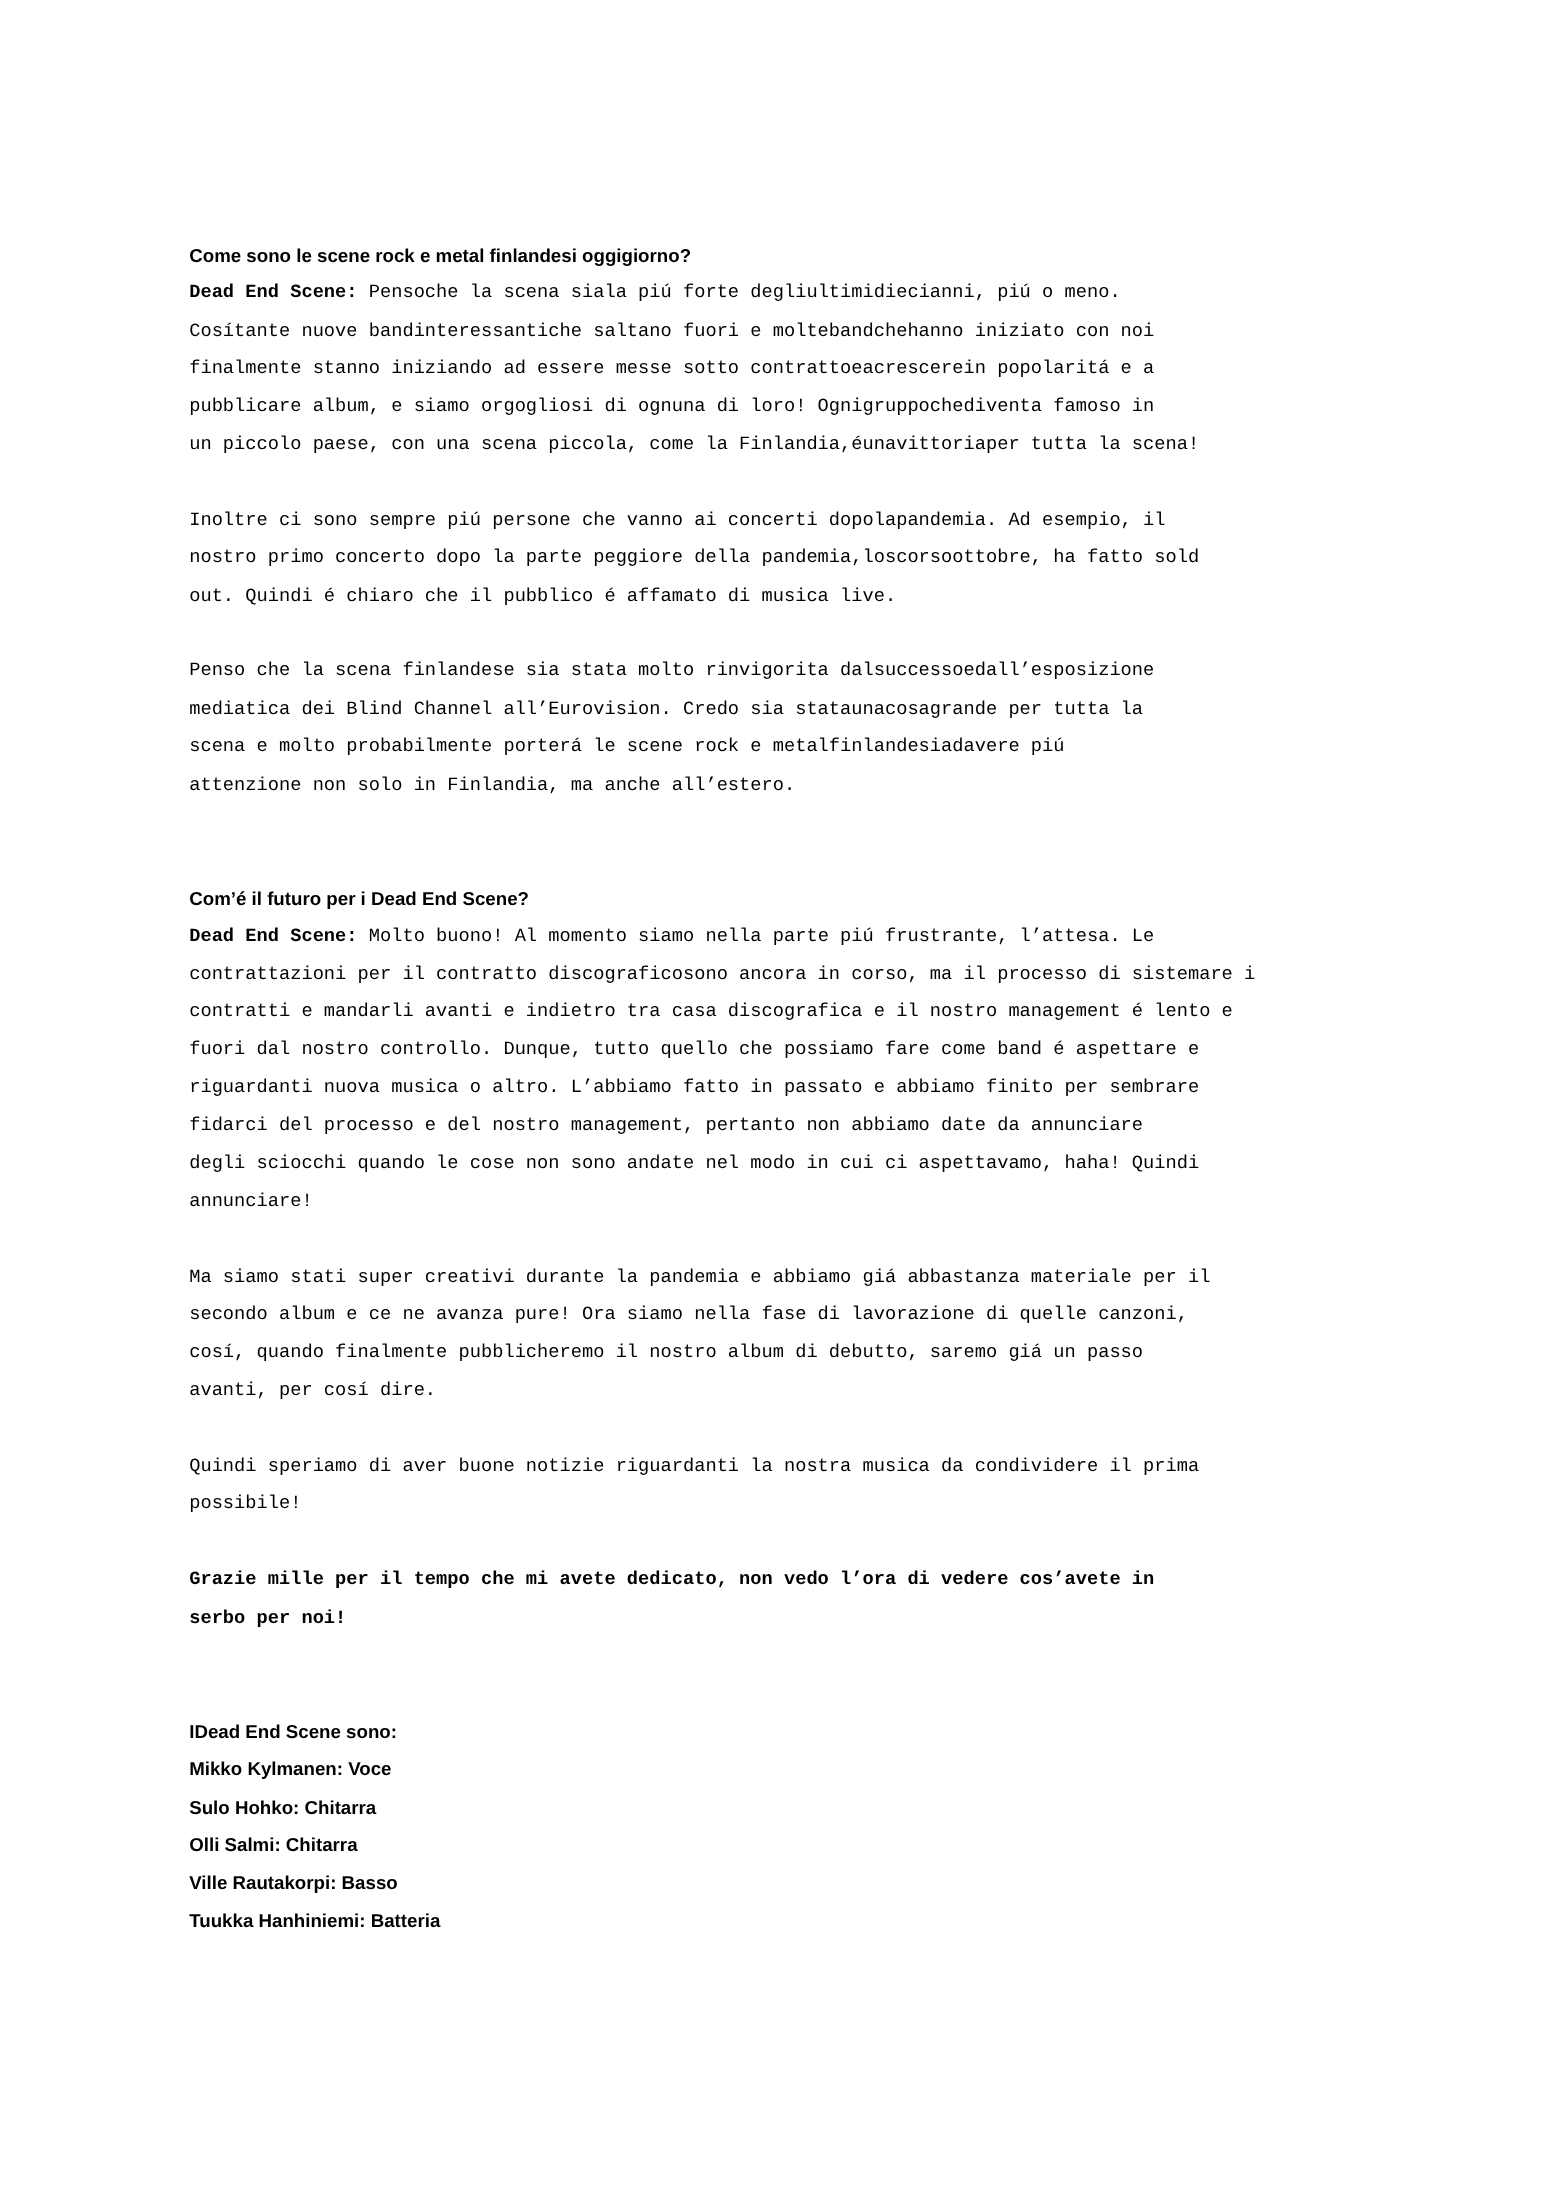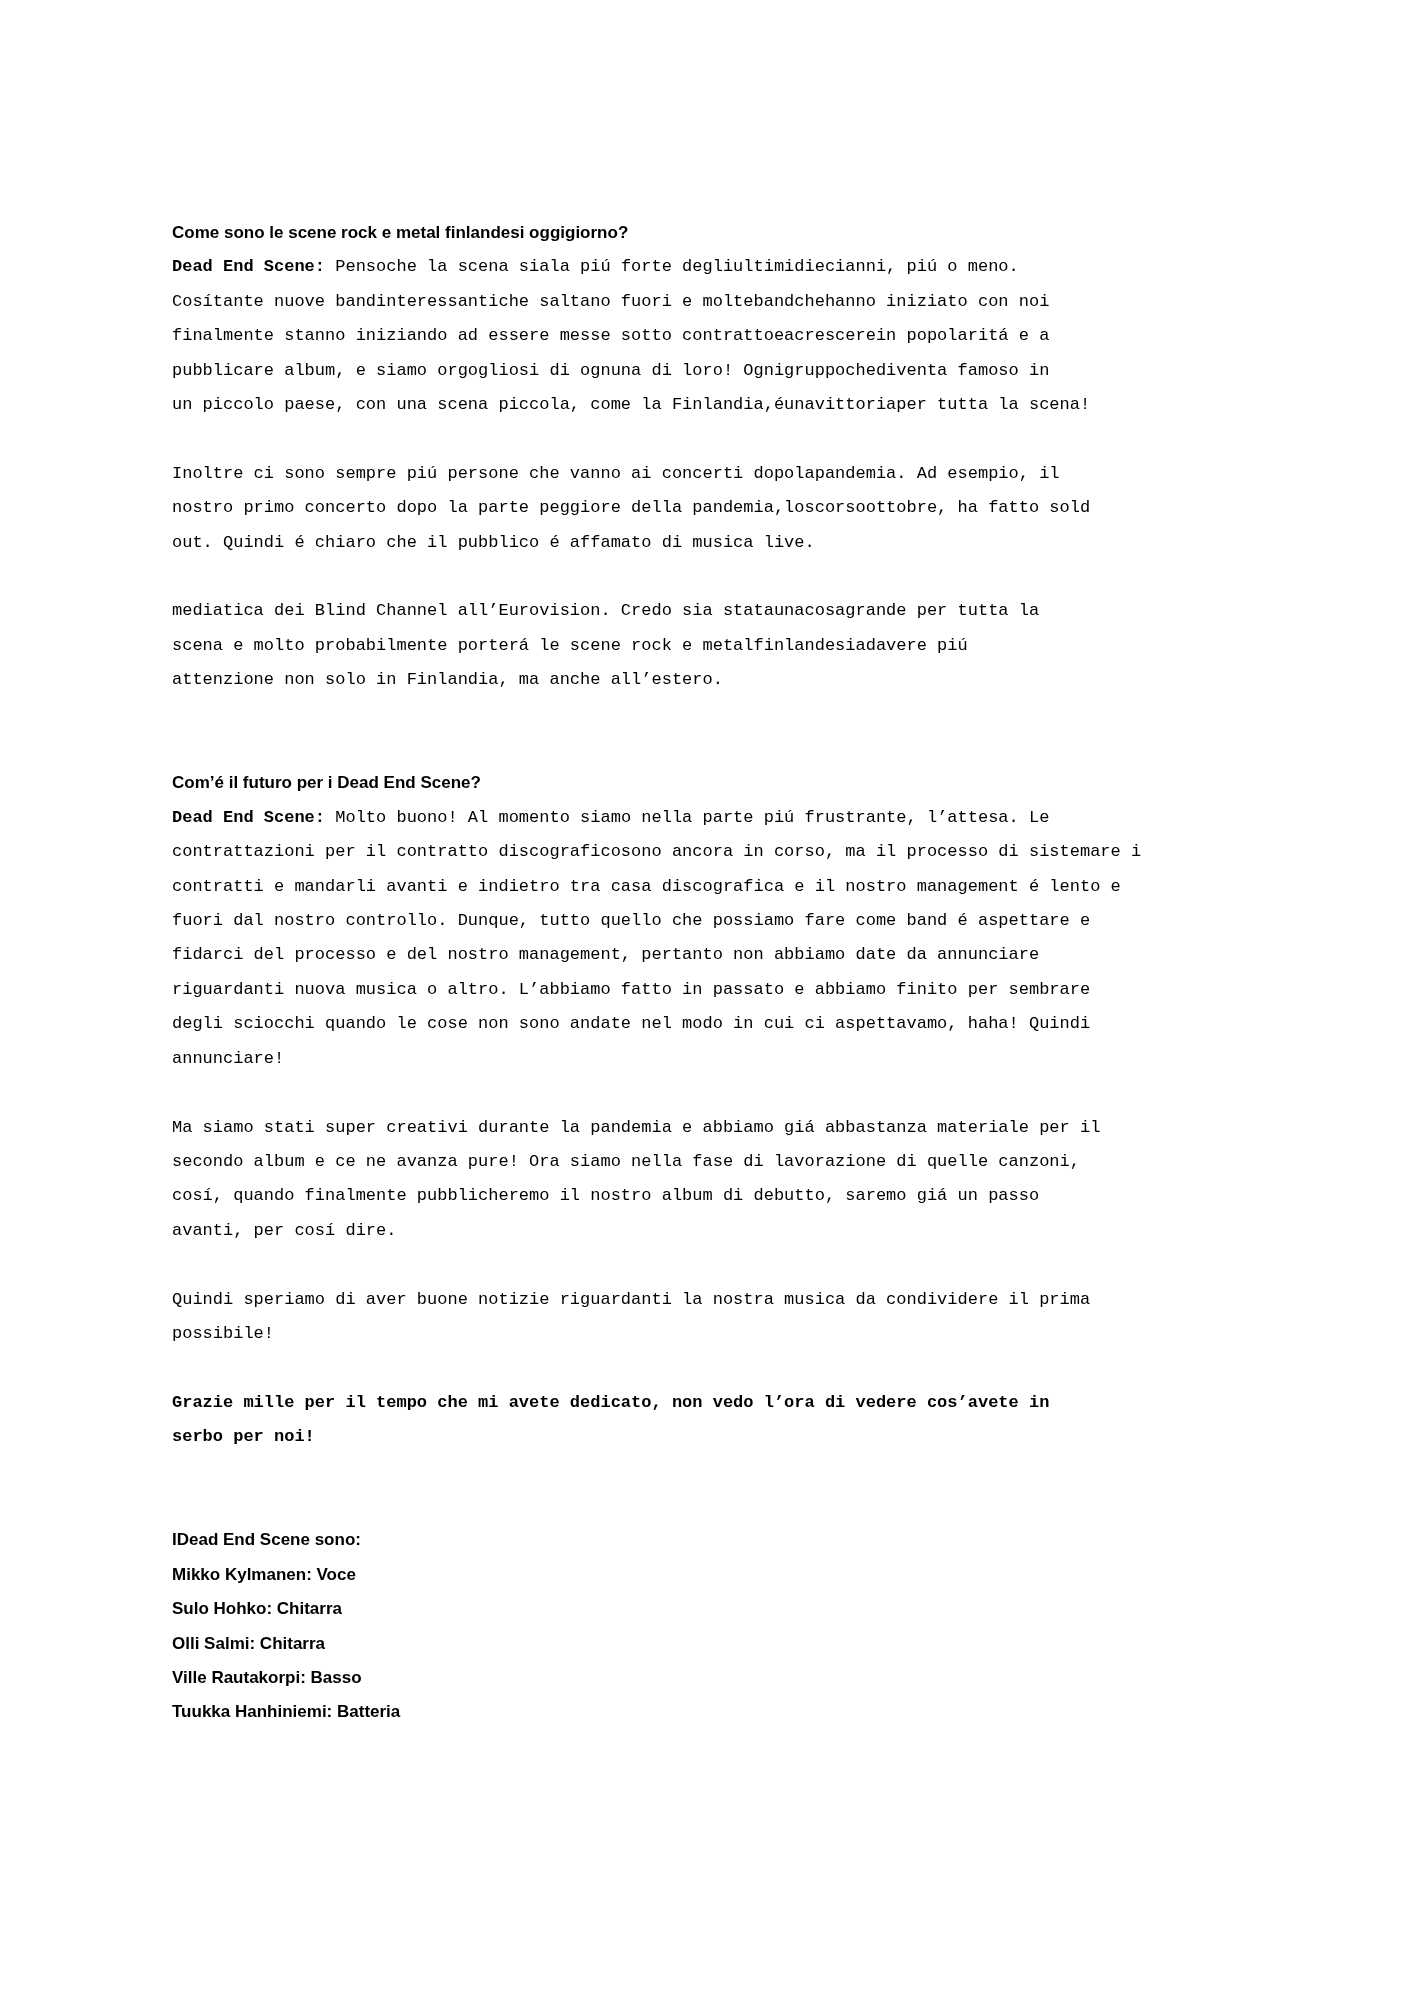--- a/index.html
+++ b/index.html
@@ -38,37 +38,38 @@
       <span class="line">un piccolo paese, con una scena piccola, come la Finlandia,éunavittoriaper tutta la scena!</span>
     </p>
     <div class="gap1"></div>
     <p class="para">
       <span class="line">Inoltre ci sono sempre piú persone che vanno ai concerti dopolapandemia. Ad esempio, il</span>
       <span class="line">nostro primo concerto dopo la parte peggiore della pandemia,loscorsoottobre, ha fatto sold</span>
       <span class="line">out. Quindi é chiaro che il pubblico é affamato di musica live.</span>
     </p>
     <div class="gap1"></div>
     <p class="para">
+      <span class="line">Penso che la scena finlandese sia stata molto rinvigorita dalsuccessoedall’esposizione</span>
       <span class="line">mediatica dei Blind Channel all’Eurovision. Credo sia stataunacosagrande per tutta la</span>
       <span class="line">scena e molto probabilmente porterá le scene rock e metalfinlandesiadavere piú</span>
       <span class="line">attenzione non solo in Finlandia, ma anche all’estero.</span>
     </p>
   </div>
 
   <div class="gap2"></div>
 
   <div>
     <span class="line b">Com’é il futuro per i Dead End Scene?</span>
     <p class="para">
       <span class="line"><span class="b">Dead End Scene:</span><span> Molto buono! Al momento siamo nella parte piú frustrante, l’attesa. Le</span></span>
       <span class="line">contrattazioni per il contratto discograficosono ancora in corso, ma il processo di sistemare i</span>
       <span class="line">contratti e mandarli avanti e indietro tra casa discografica e il nostro management é lento e</span>
       <span class="line">fuori dal nostro controllo. Dunque, tutto quello che possiamo fare come band é aspettare e</span>
+      <span class="line">riguardanti nuova musica o altro. L’abbiamo fatto in passato e abbiamo finito per sembrare</span>
       <span class="line">fidarci del processo e del nostro management, pertanto non abbiamo date da annunciare</span>
-      <span class="line">riguardanti nuova musica o altro. L’abbiamo fatto in passato e abbiamo finito per sembrare</span>
       <span class="line">degli sciocchi quando le cose non sono andate nel modo in cui ci aspettavamo, haha! Quindi</span>
       <span class="line">annunciare!</span>
     </p>
     <div class="gap1"></div>
     <p class="para">
       <span class="line">Ma siamo stati super creativi durante la pandemia e abbiamo giá abbastanza materiale per il</span>
       <span class="line">secondo album e ce ne avanza pure! Ora siamo nella fase di lavorazione di quelle canzoni,</span>
       <span class="line">cosí, quando finalmente pubblicheremo il nostro album di debutto, saremo giá un passo</span>
       <span class="line">avanti, per cosí dire.</span>
     </p>

